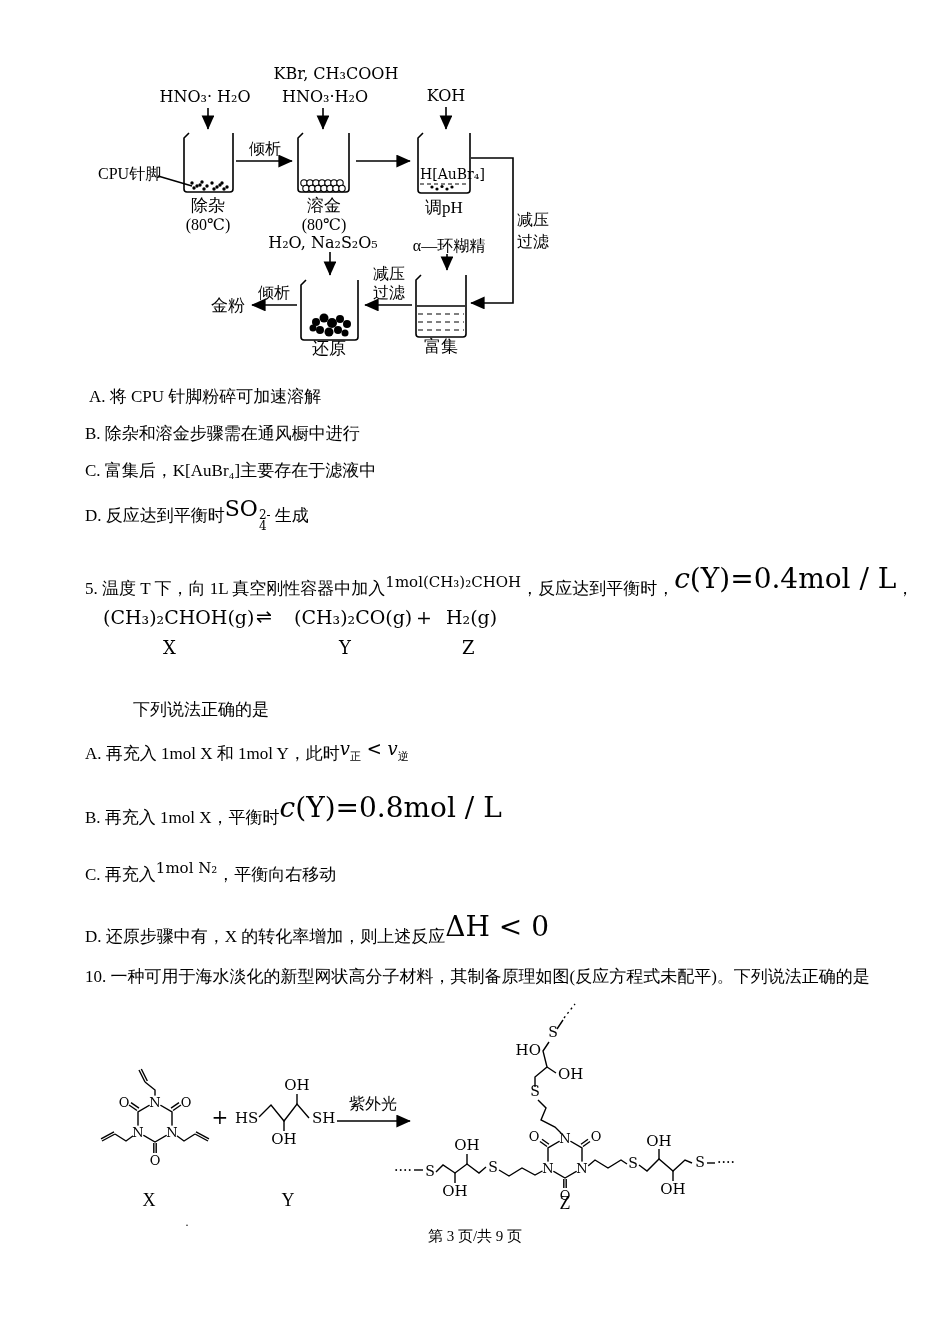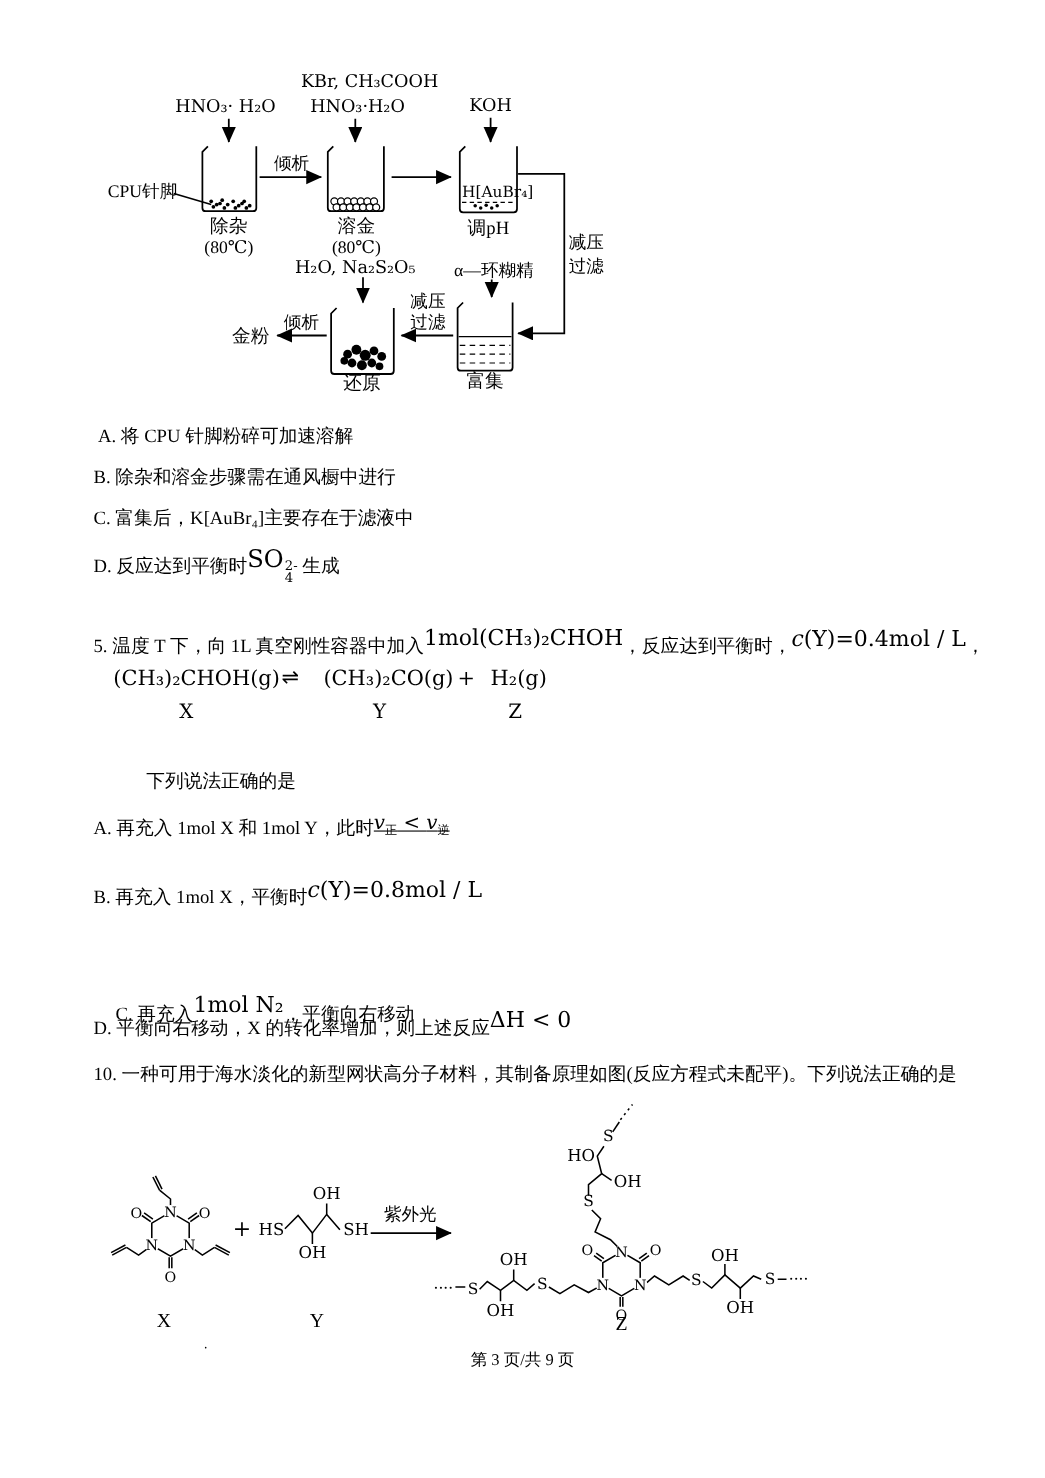--- a/index.html
+++ b/index.html
@@ -3,24 +3,24 @@
 <meta charset="utf-8">
 <style>
   html,body{margin:0;padding:0;}
   body{
     width:950px;height:1344px;position:relative;background:#ffffff;color:#000;
     font-family:"Liberation Serif","DejaVu Serif",serif;
     -webkit-font-smoothing:antialiased;
   }
   .abs{position:absolute;white-space:nowrap;}
   .line{position:absolute;white-space:nowrap;font-size:17px;line-height:22px;}
-  .fml{font-size:20px;font-family:"DejaVu Serif","Liberation Serif",serif;vertical-align:7px;}
-  .cf{font-size:20px;font-family:"DejaVu Serif","Liberation Serif",serif;vertical-align:6px;}
+  .fml{font-size:15px;font-family:"DejaVu Serif","Liberation Serif",serif;vertical-align:7px;}
+  .cf{font-size:28px;font-family:"DejaVu Serif","Liberation Serif",serif;vertical-align:6px;}
   .cf i{font-family:"DejaVu Serif",serif;}
-  .vf{font-size:18px;font-family:"DejaVu Serif","Liberation Serif",serif;vertical-align:4px;text-decoration:underline;}
+  .vf{font-size:18px;font-family:"DejaVu Serif","Liberation Serif",serif;vertical-align:4px;}
   .vf sub{font-size:11px;}
   .so4{font-size:22px;font-family:"DejaVu Serif","Liberation Serif",serif;vertical-align:5px;}
   .stk{display:inline-flex;flex-direction:column;font-size:12px;line-height:11px;vertical-align:-3px;margin-left:1px;}
   .eq{position:absolute;font-size:19px;font-family:"DejaVu Serif","Liberation Serif",serif;white-space:nowrap;}
   .eqsub{position:absolute;font-size:18px;font-family:"DejaVu Serif","Liberation Serif",serif;}
   .arrowfont{font-family:"DejaVu Sans",sans-serif;}
   svg text{font-family:"Liberation Serif","DejaVu Serif",serif;}
   svg .chem{font-family:"DejaVu Serif",serif;}
   .footer{position:absolute;left:0;top:1227px;width:950px;text-align:center;font-size:15px;}
   .stray{position:absolute;left:185px;top:1218px;font-size:12px;}
@@ -170,26 +170,26 @@
 <div class="line" style="left:85px;top:699px;margin-left:48px;">下列说法正确的是</div>
 
 <div class="line" style="left:85px;top:738px;">
   <span>A. 再充入 1mol X 和 1mol Y，此时</span><span class="vf"><i>v</i><sub>正</sub><span> &lt; </span><i>v</i><sub>逆</sub></span>
 </div>
 
 <div class="line" style="left:85px;top:797px;">
   <span>B. 再充入 1mol X，平衡时</span><span class="cf"><i>c</i><span>(Y)=0.8mol / L</span></span>
 </div>
 
-<div class="line" style="left:85px;top:902px;margin-left:20px;">
+<div class="line" style="left:85px;top:857px;">
   <span>C. 再充入</span><span class="fml">1mol N₂</span><span>，平衡向右移动</span>
 </div>
 
 <div class="line" style="left:85px;top:916px;">
-  <span>D. 平衡向右移动，X 的转化率增加，则上述反应</span><span class="cf">ΔH &lt; 0</span>
+  <span>D. 还原步骤中有，X 的转化率增加，则上述反应</span><span class="cf">ΔH &lt; 0</span>
 </div>
 
 <div class="line" style="left:85px;top:966px;">10. 一种可用于海水淡化的新型网状高分子材料，其制备原理如图(反应方程式未配平)。下列说法正确的是</div>
 
 <svg class="abs" style="left:85px;top:1000px;" width="680" height="215" viewBox="0 0 680 215">
   <defs>
     <marker id="ah2" markerWidth="11" markerHeight="9" refX="8.5" refY="4" orient="auto">
       <path d="M0,0 L9,4 L0,8 z" fill="#000"></path>
     </marker>
   </defs>

